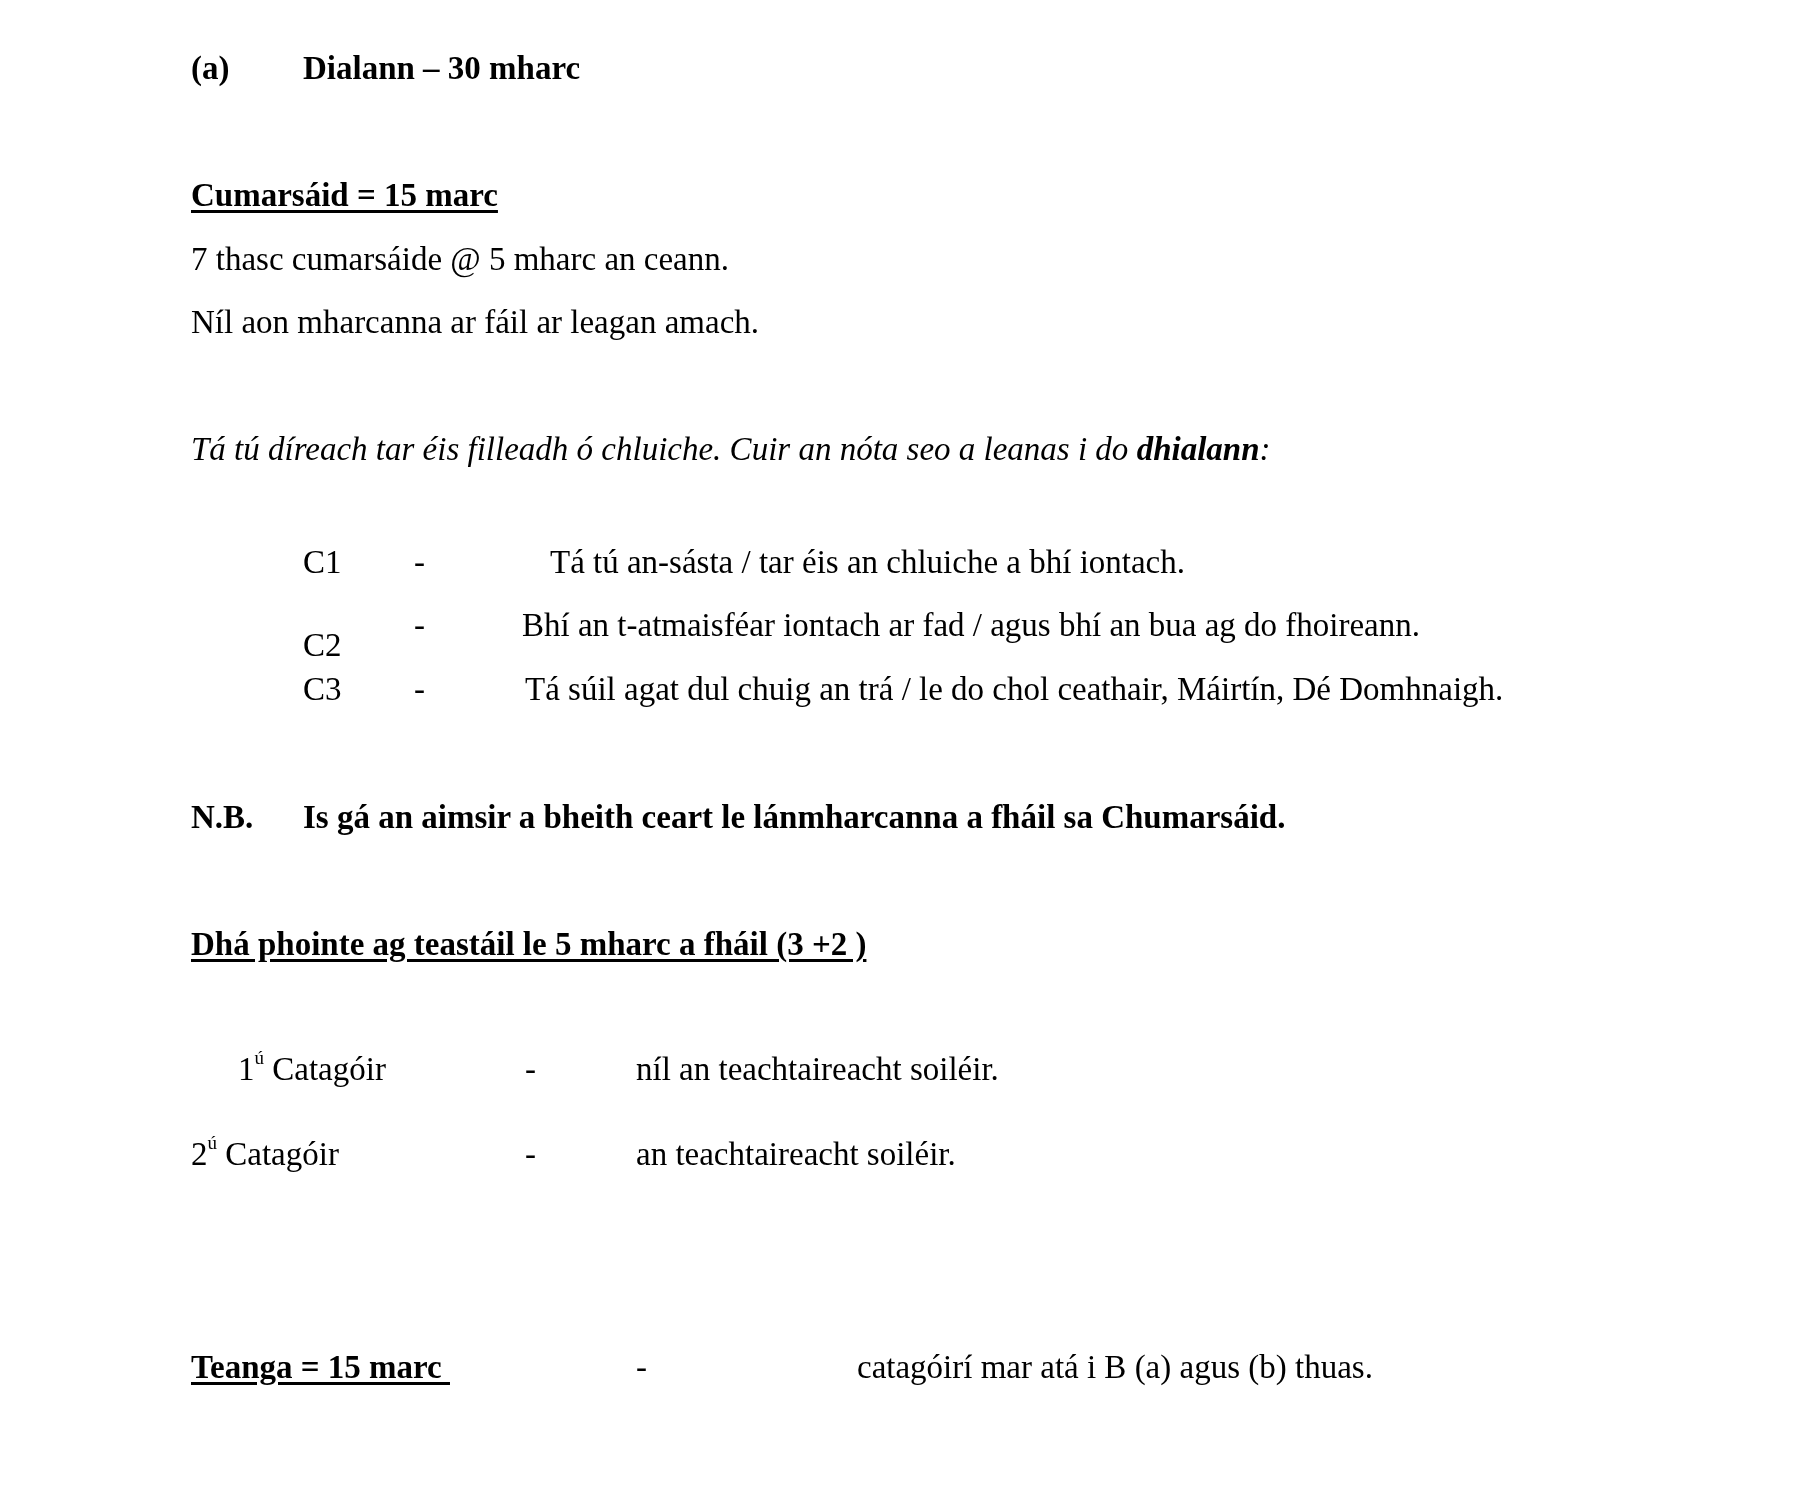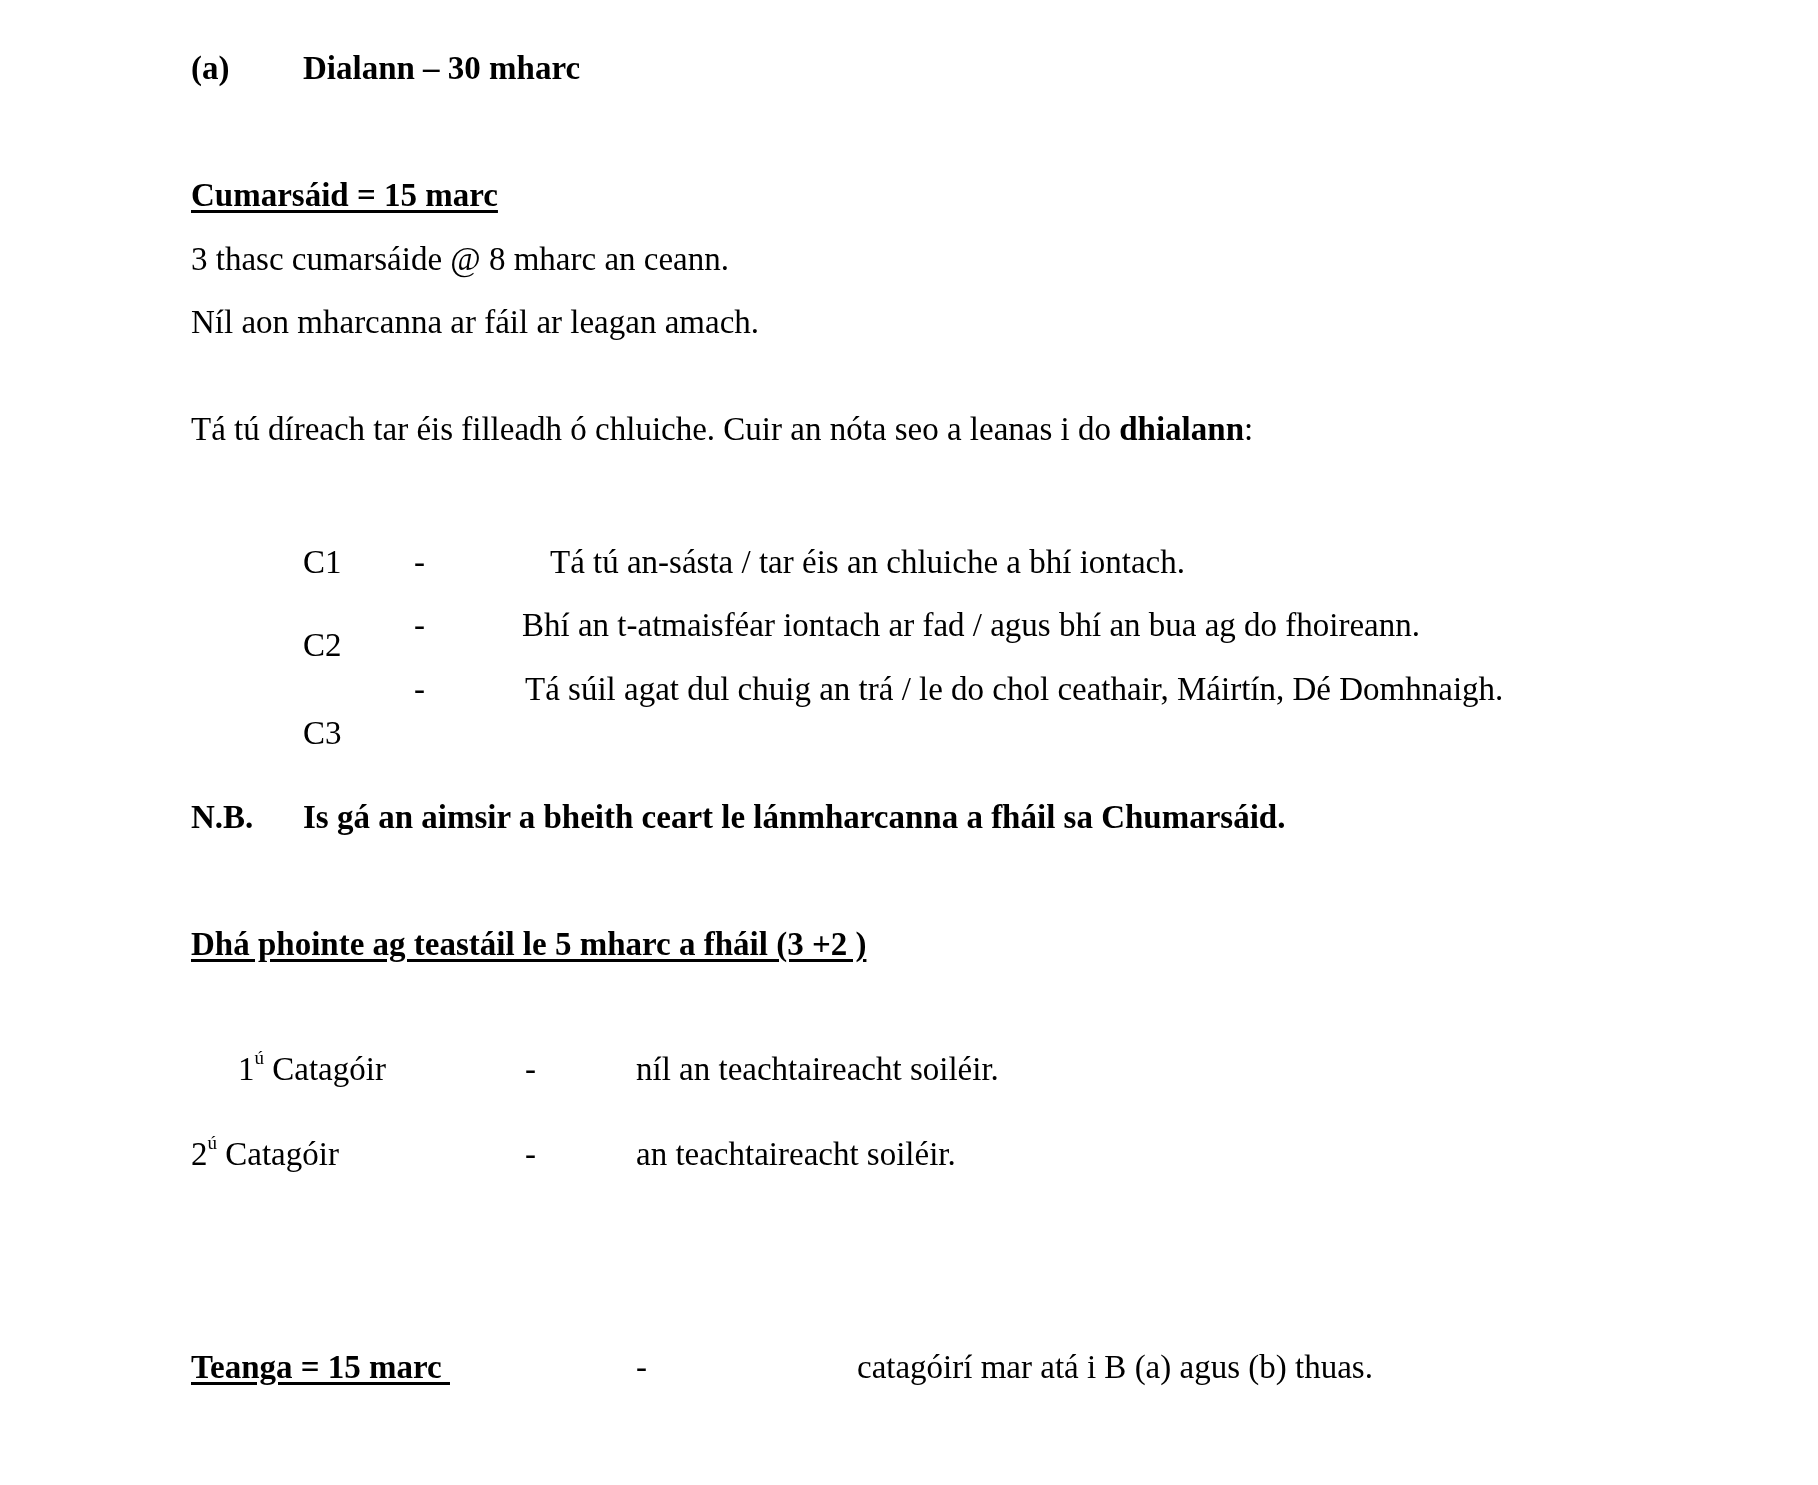--- a/index.html
+++ b/index.html
@@ -25,40 +25,40 @@
     .ul { text-decoration: underline; text-decoration-thickness: 3px; text-underline-offset: 4px; }
     .sup { font-size: 19px; position: relative; top: -16px; }
   </style>
 </head>
 <body>
 
 <div class="line bold" style="left:191px; top:52px;">(a)</div>
 <div class="line bold" style="left:303px; top:52px;">Dialann – 30 mharc</div>
 
 <div class="line bold ul" style="left:191px; top:179px;">Cumarsáid = 15 marc</div>
-<div class="line" style="left:191px; top:243px;">3 thasc cumarsáide @ 8 mharc an ceann.</div>
+<div class="line" style="left:191px; top:243px;">7 thasc cumarsáide @ 5 mharc an ceann.</div>
 <div class="line" style="left:191px; top:306px;text-align:right;">Níl aon mharcanna ar fáil ar leagan amach.</div>
 
-<div class="line" style="left:191px; top:413px;">
+<div class="line" style="left:191px; top:433px;font-style:italic;">
   <span>Tá tú díreach tar éis filleadh ó chluiche. Cuir an nóta seo a leanas i do </span><span class="bold">dhialann</span><span>:</span>
 </div>
 
 <div>
   <div>
     <div class="line" style="left:303px; top:546px;">C1</div>
     <div class="line" style="left:414px; top:546px;">-</div>
     <div class="line" style="left:525px; top:546px;margin-left:25px;">Tá tú an-sásta / tar éis an chluiche a bhí iontach.</div>
   </div>
   <div>
     <div class="line" style="left:303px; top:609px;margin-top:20px;">C2</div>
     <div class="line" style="left:414px; top:609px;">-</div>
     <div class="line" style="left:522px; top:609px;text-align:center;">Bhí an t-atmaisféar iontach ar fad / agus bhí an bua ag do fhoireann.</div>
   </div>
   <div>
-    <div class="line" style="left:303px; top:673px;margin-top:44px;">C3</div>
+    <div class="line" style="left:303px; top:673px;">C3</div>
     <div class="line" style="left:414px; top:673px;">-</div>
     <div class="line" style="left:525px; top:673px;">Tá súil agat dul chuig an trá / le do chol ceathair, Máirtín, Dé Domhnaigh.</div>
   </div>
 </div>
 
 <div class="line bold" style="left:191px; top:801px;">N.B.</div>
 <div class="line bold" style="left:303px; top:801px;">Is gá an aimsir a bheith ceart le lánmharcanna a fháil sa Chumarsáid.</div>
 
 <div class="line bold ul" style="left:191px; top:928px;">Dhá phointe ag teastáil le 5 mharc a fháil (3 +2 )</div>
 

